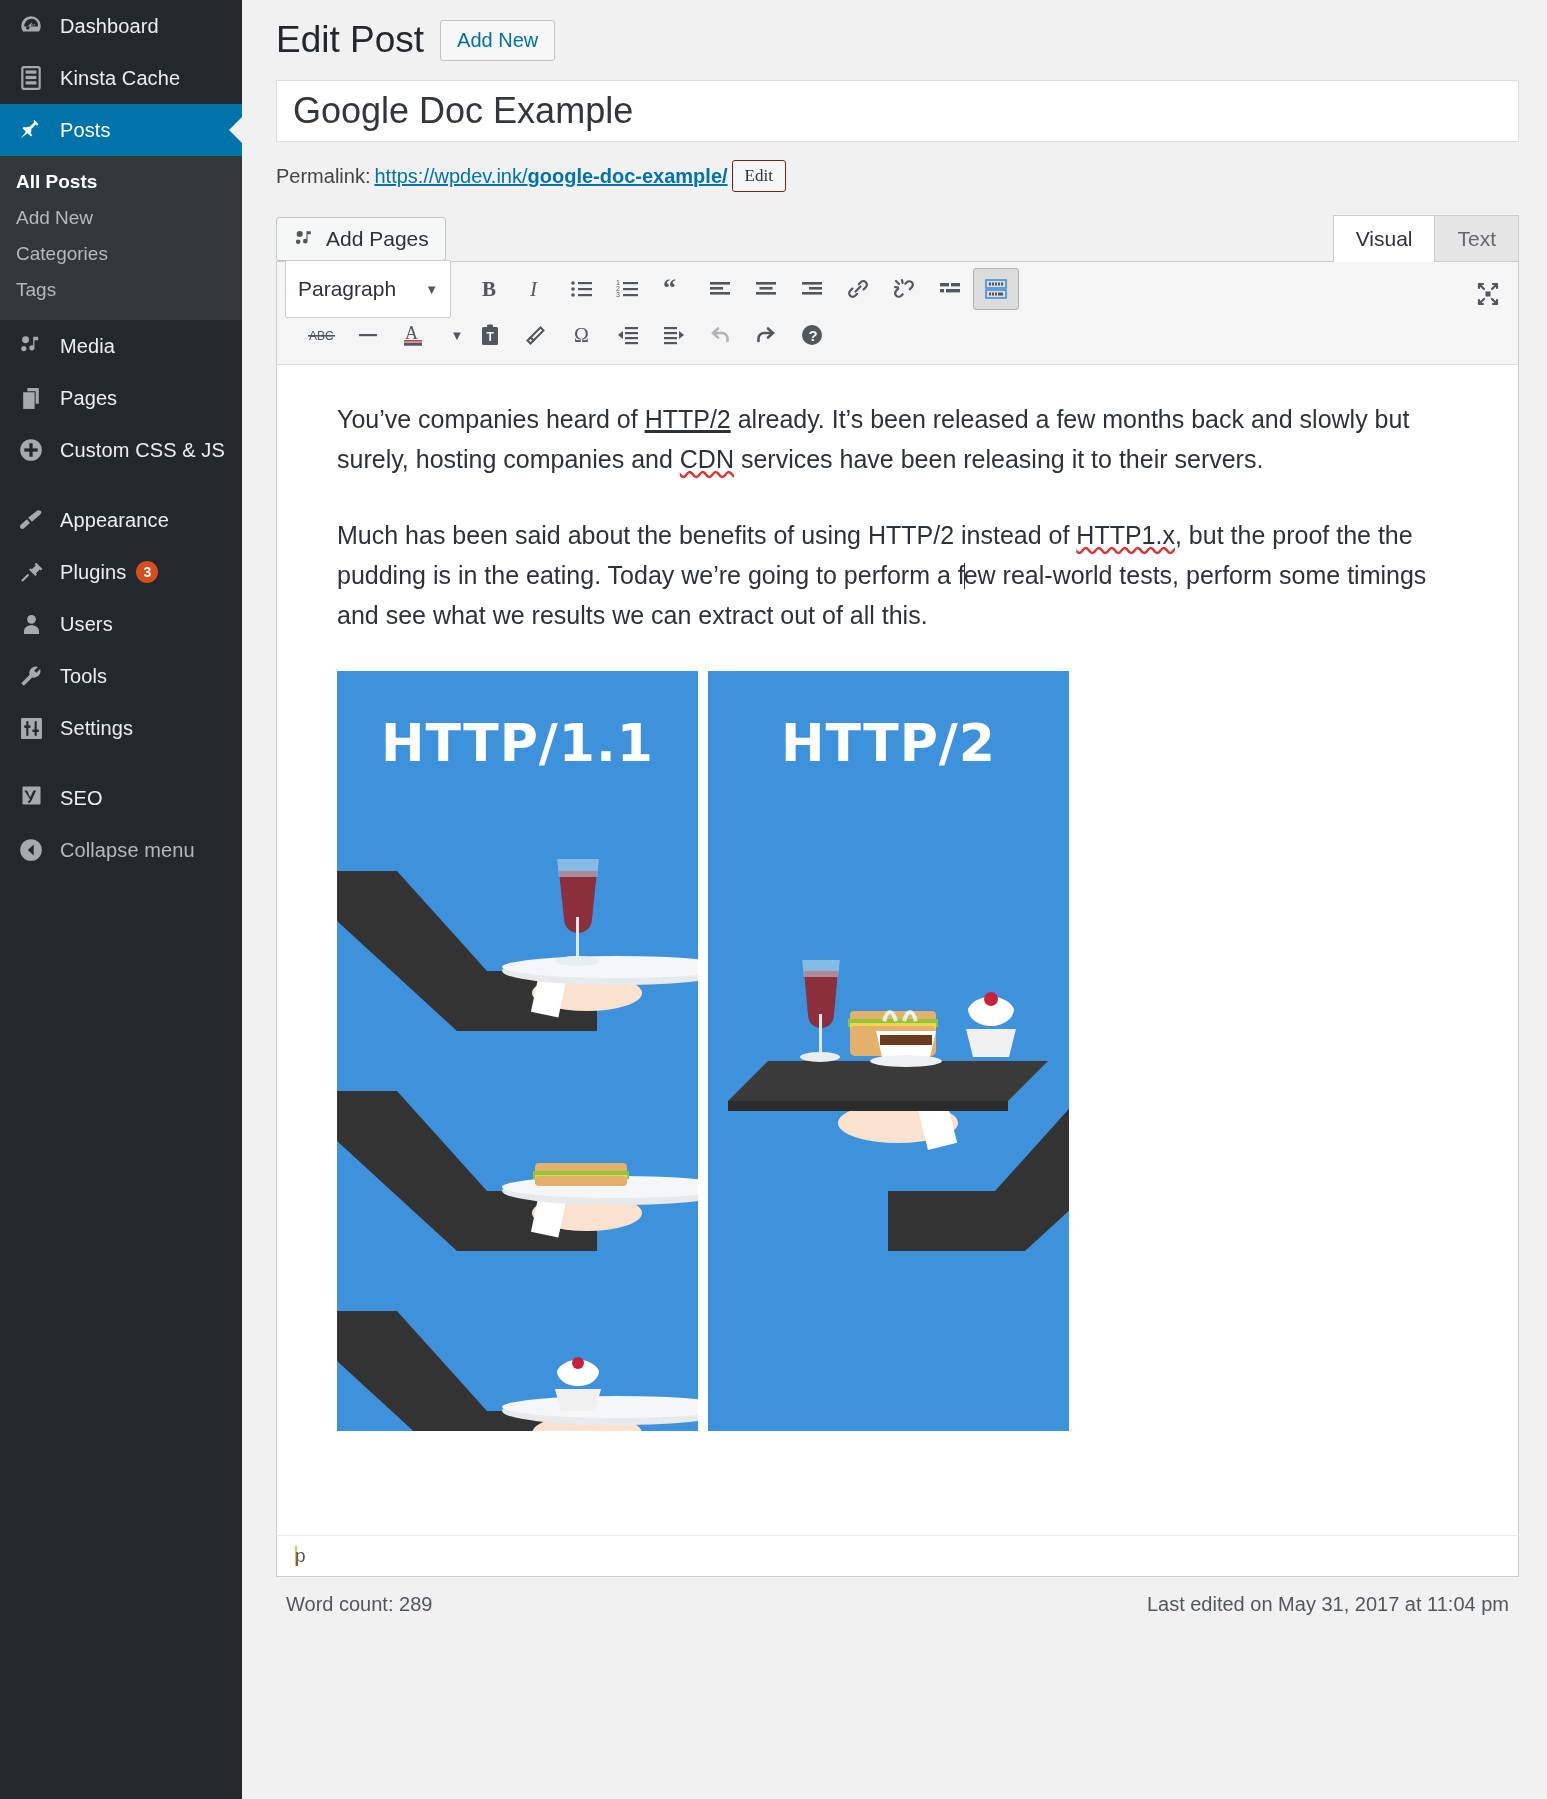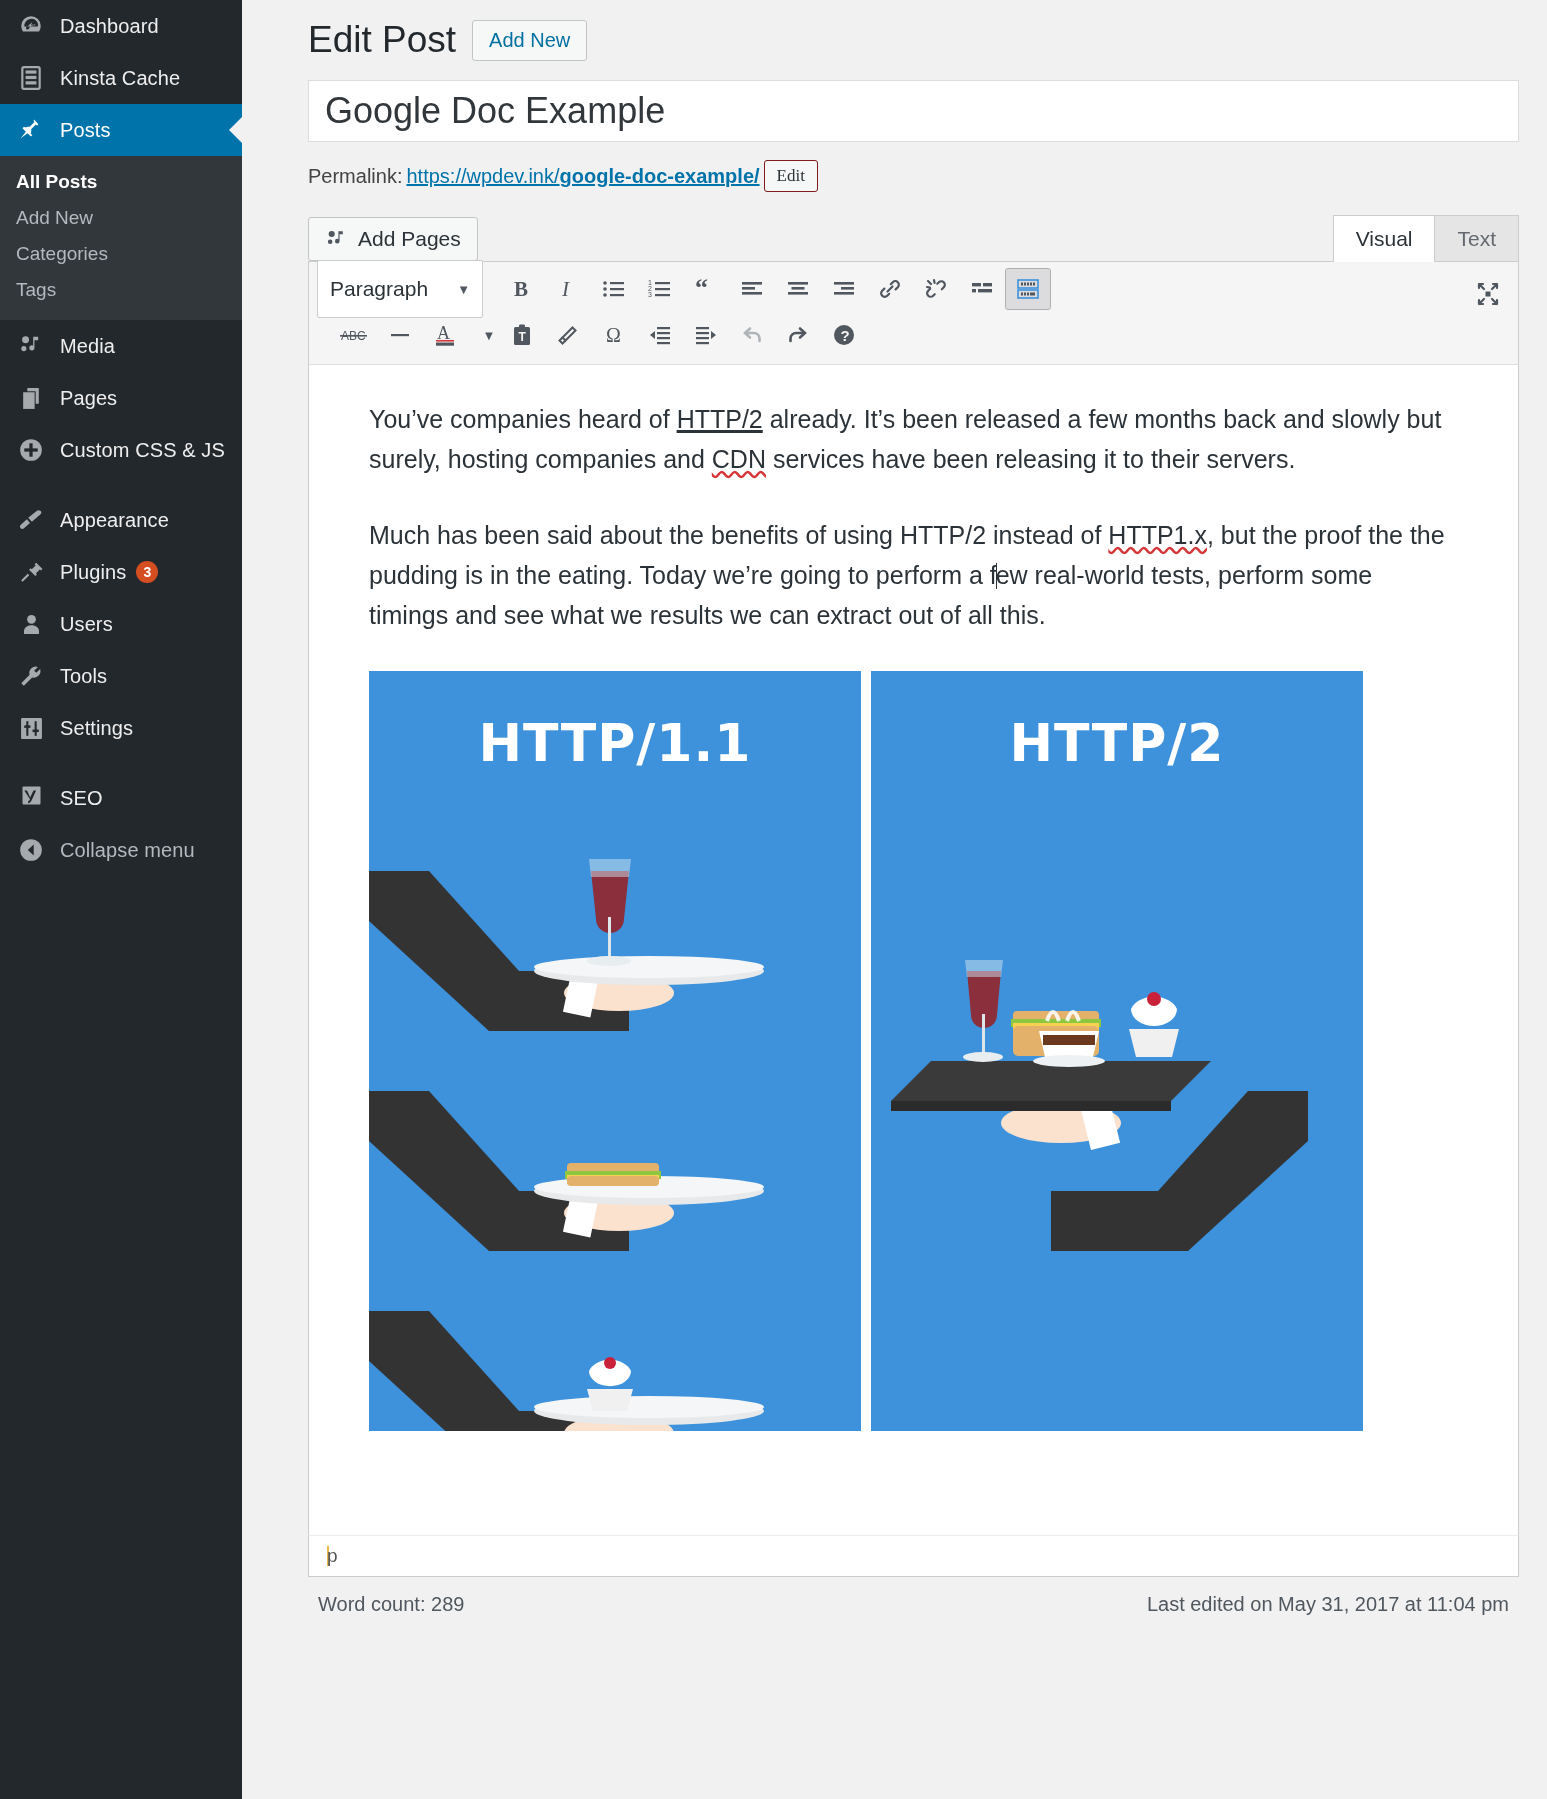--- a/index.html
+++ b/index.html
@@ -68,21 +68,20 @@
   }
   .collapse-lbl { color: #b4b9be; }
 
   
   .main {
     flex: 1; height: 1799px;
     background: #f1f1f1;
     position: relative;
     padding: 0 0 0 0;
     overflow: hidden;
-    margin-left: 32px;
   }
   .header-row {
     display: flex; align-items: center;
     padding: 18px 0 0 34px;
     gap: 16px;
   }
   .page-title {
     font-size: 37px; font-weight: 400; color: #23282d;
     line-height: 1.2;
   }
@@ -241,21 +240,21 @@
   .caret-bar {
     display: inline-block;
     width: 1px; height: 26px;
     background: #2c3338;
     vertical-align: -5px;
     margin: 0 -1px;
   }
 
   .img-row { display: flex; gap: 10px; margin-top: 4px; }
   .http-img {
-    width: 492px; height: 760px;
+    width: 361px; height: 760px;
     background: #3d92db;
     position: relative;
     overflow: hidden;
   }
   .http-img .ttl {
     position: absolute; left: 0; right: 0;
     text-align: center;
     color: #fff;
     font-family: "DejaVu Sans", sans-serif;
     font-weight: bold;

